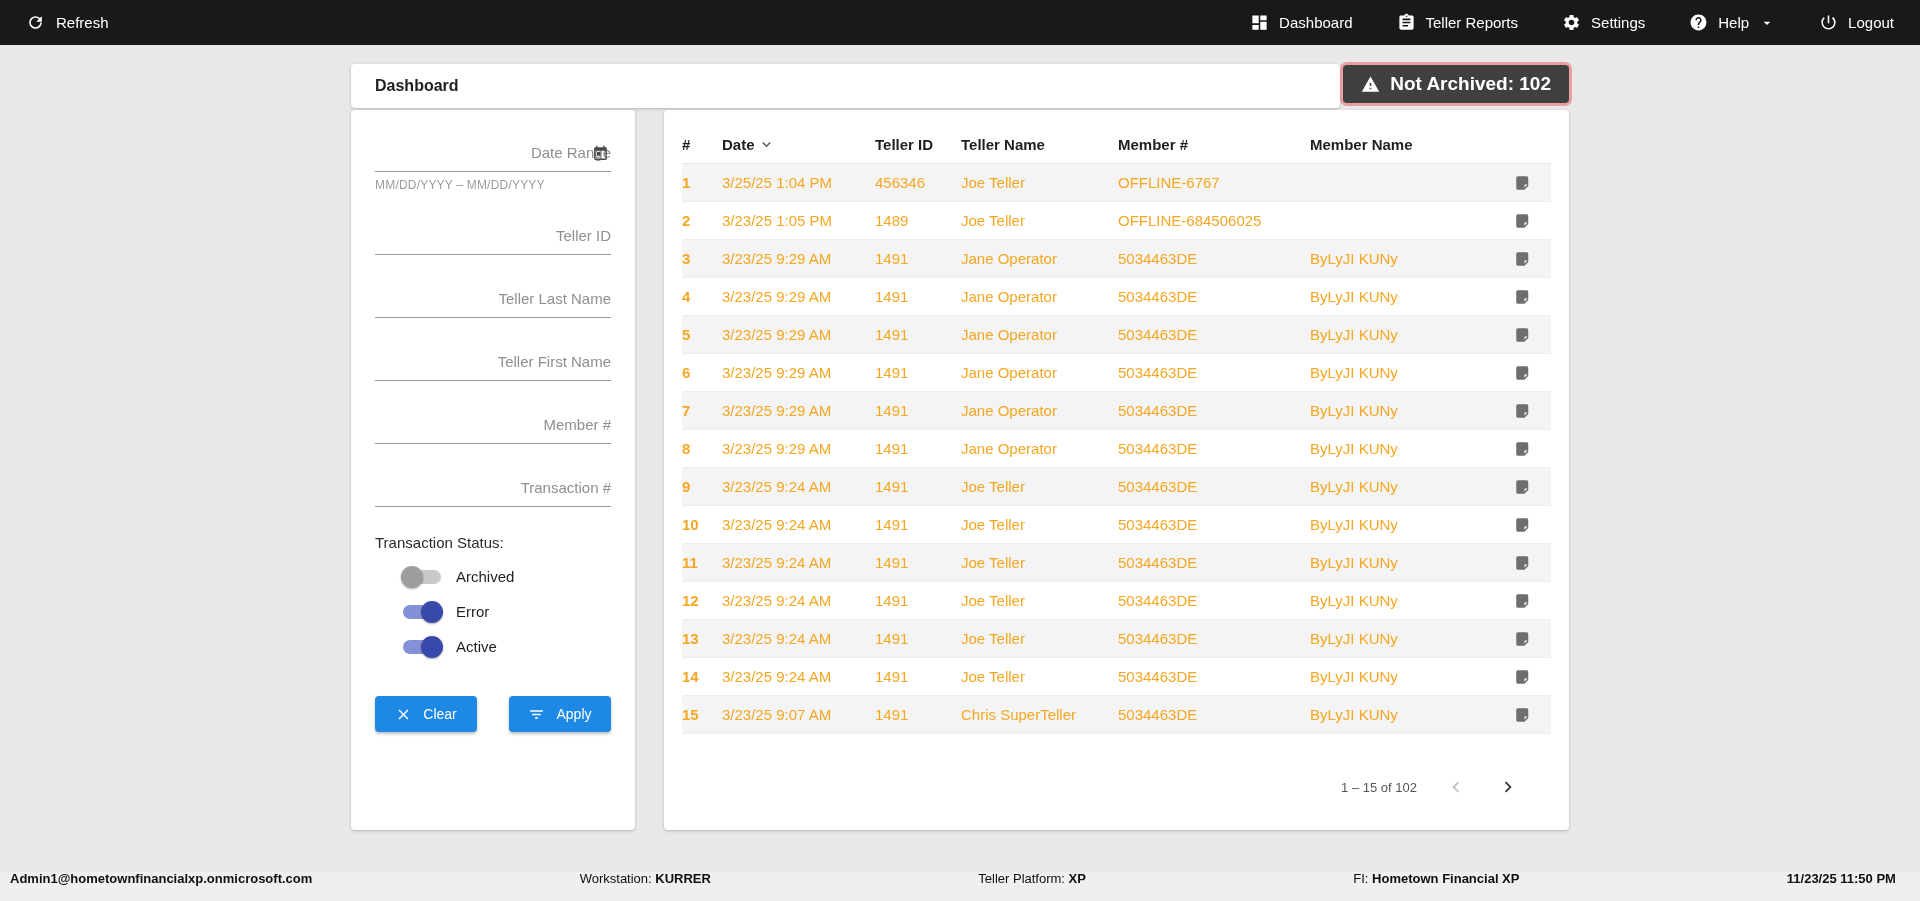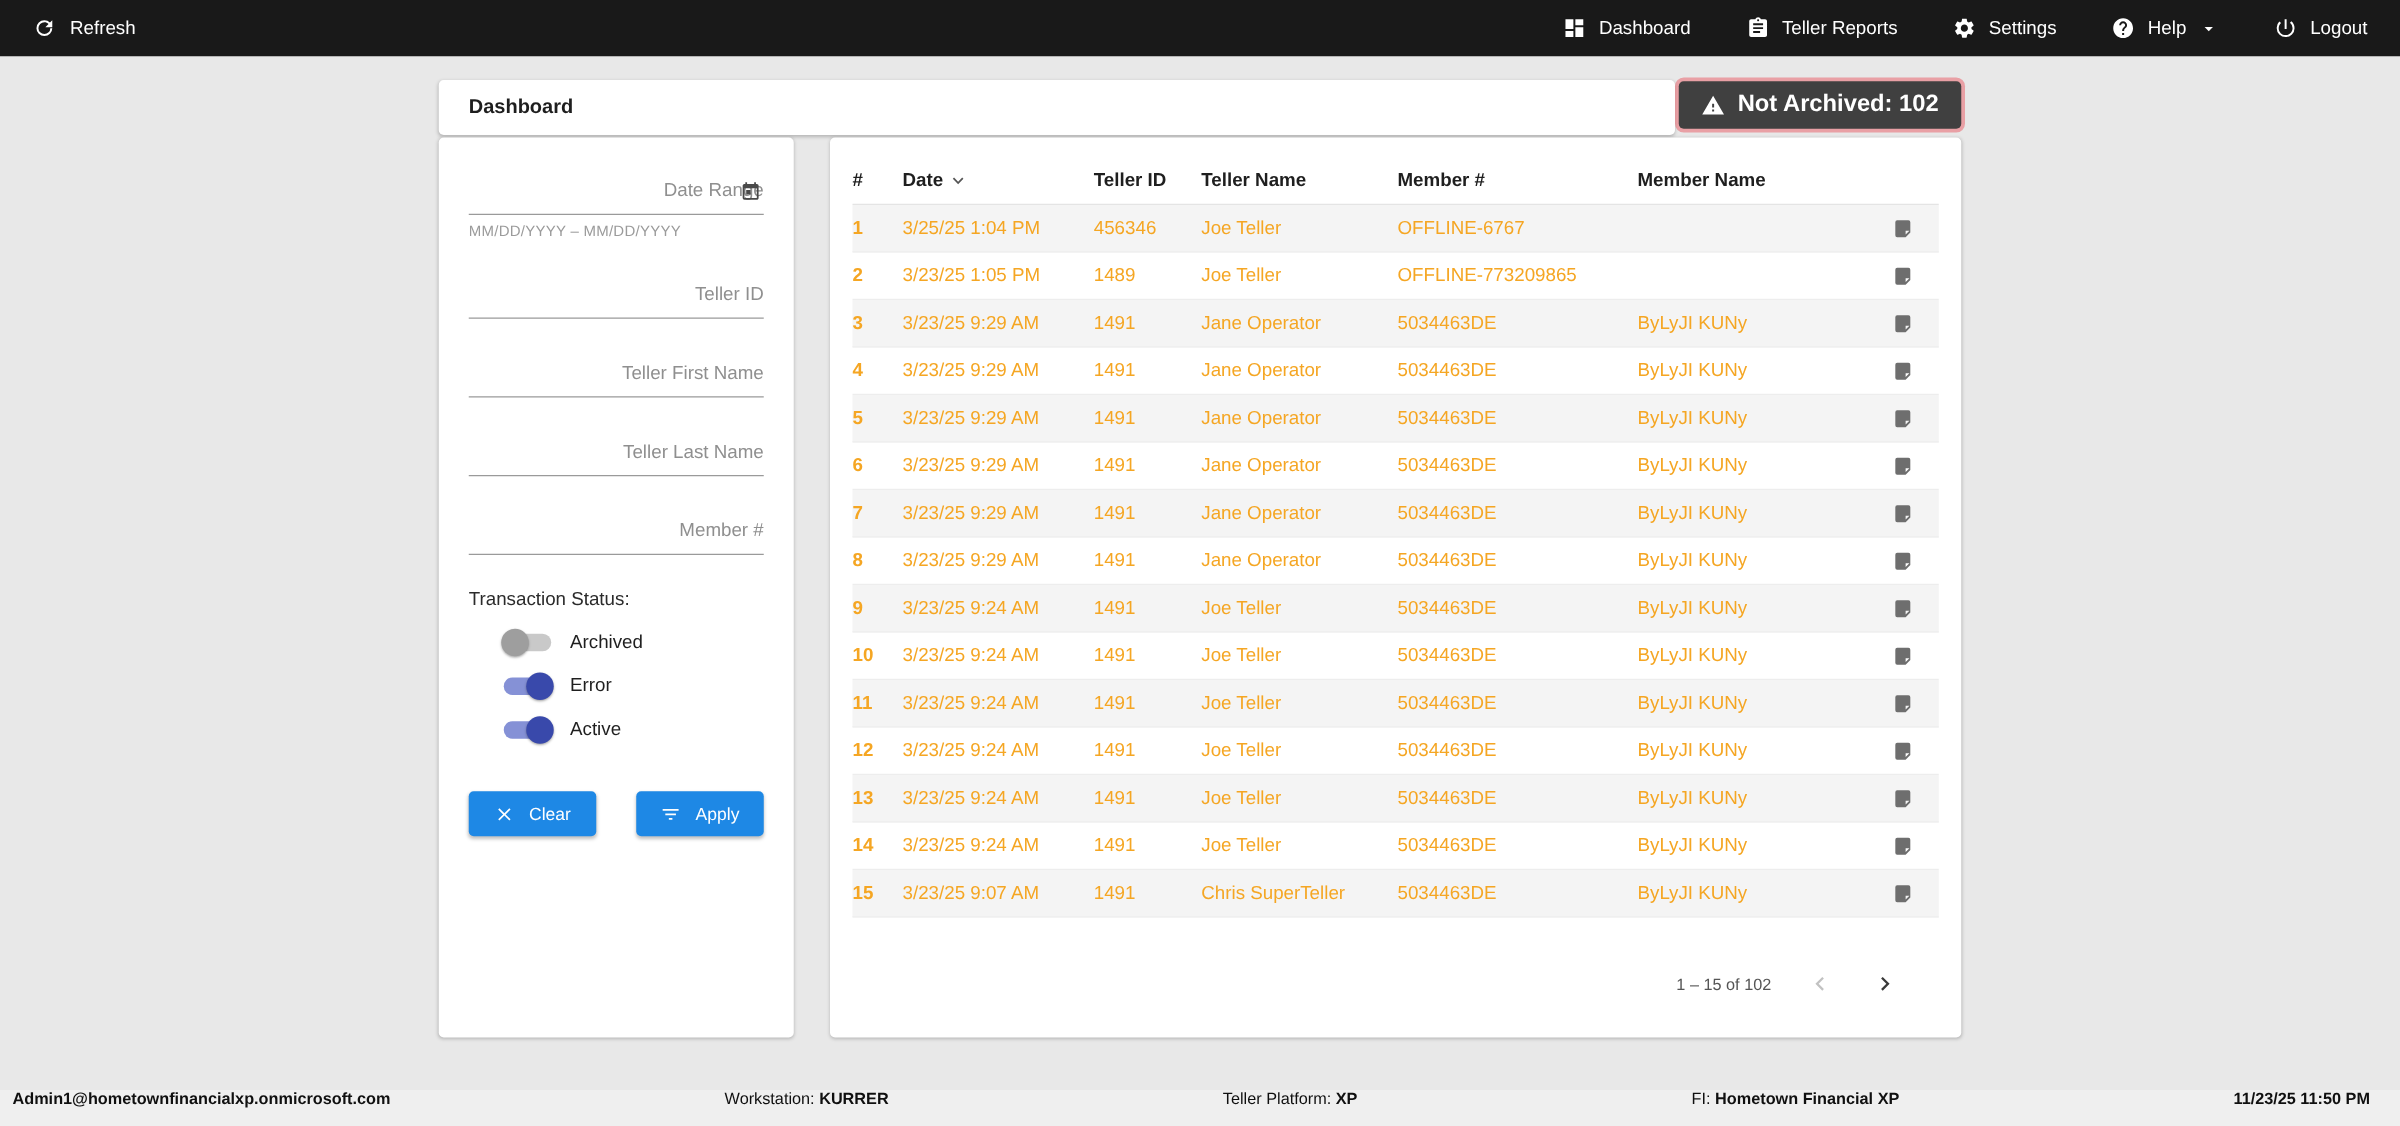--- a/index.html
+++ b/index.html
@@ -194,27 +194,30 @@
           <svg viewBox="0 0 24 24">
               <path d="M19 3h-1V1h-2v2H8V1H6v2H5c-1.11 0-1.99.9-1.99 2L3 19a2 2 0 0 0 2 2h14c1.1 0 2-.9 2-2V5c0-1.1-.9-2-2-2zm0 16H5V8h14v11zM7 10h5v5H7z"></path>
             </svg>
         </span>
         <div class="hint">MM/DD/YYYY – MM/DD/YYYY</div>
       </div>
       <div class="field">
         <input type="text" placeholder="Teller ID" style="">
       </div>
       <div class="field">
+        <input type="text" placeholder="Teller Last Name" style="">
+      </div>
+      <div class="field">
         <input type="text" placeholder="Teller First Name" style="">
-      </div>
-      <div class="field">
-        <input type="text" placeholder="Teller Last Name" style="">
       </div>
       <div class="field">
         <input type="text" placeholder="Member #" style="">
+      </div>
+      <div class="field">
+        <input type="text" placeholder="Transaction #" style="">
       </div>
 
       <div class="status-label">Transaction Status:</div>
 
       <div class="toggle-row">
         <span class="switch off">
           <span class="track"></span>
             <span class="thumb"></span>
         </span>
         <span class="toggle-label">Archived</span>
@@ -285,21 +288,21 @@
                 <path d="M19 3H5a2 2 0 0 0-2 2v14a2 2 0 0 0 2 2h9l5-5V5a2 2 0 0 0-2-2zm-5 15v-4h4l-4 4z"></path>
               </svg>
     </span>
   </div>
 
   <div class="trow">
     <span class="c-num">2</span>
     <span class="c-date">3/23/25 1:05 PM</span>
     <span class="c-tid">1489</span>
     <span class="c-tname">Joe Teller</span>
-    <span class="c-member">OFFLINE-773209865</span>
+    <span class="c-member">OFFLINE-684506025</span>
     <span class="c-mname"></span>
     <span class="c-icon">
       <svg viewBox="0 0 24 24">
                 <path d="M19 3H5a2 2 0 0 0-2 2v14a2 2 0 0 0 2 2h9l5-5V5a2 2 0 0 0-2-2zm-5 15v-4h4l-4 4z"></path>
               </svg>
     </span>
   </div>
 
   <div class="trow">
     <span class="c-num">3</span>

